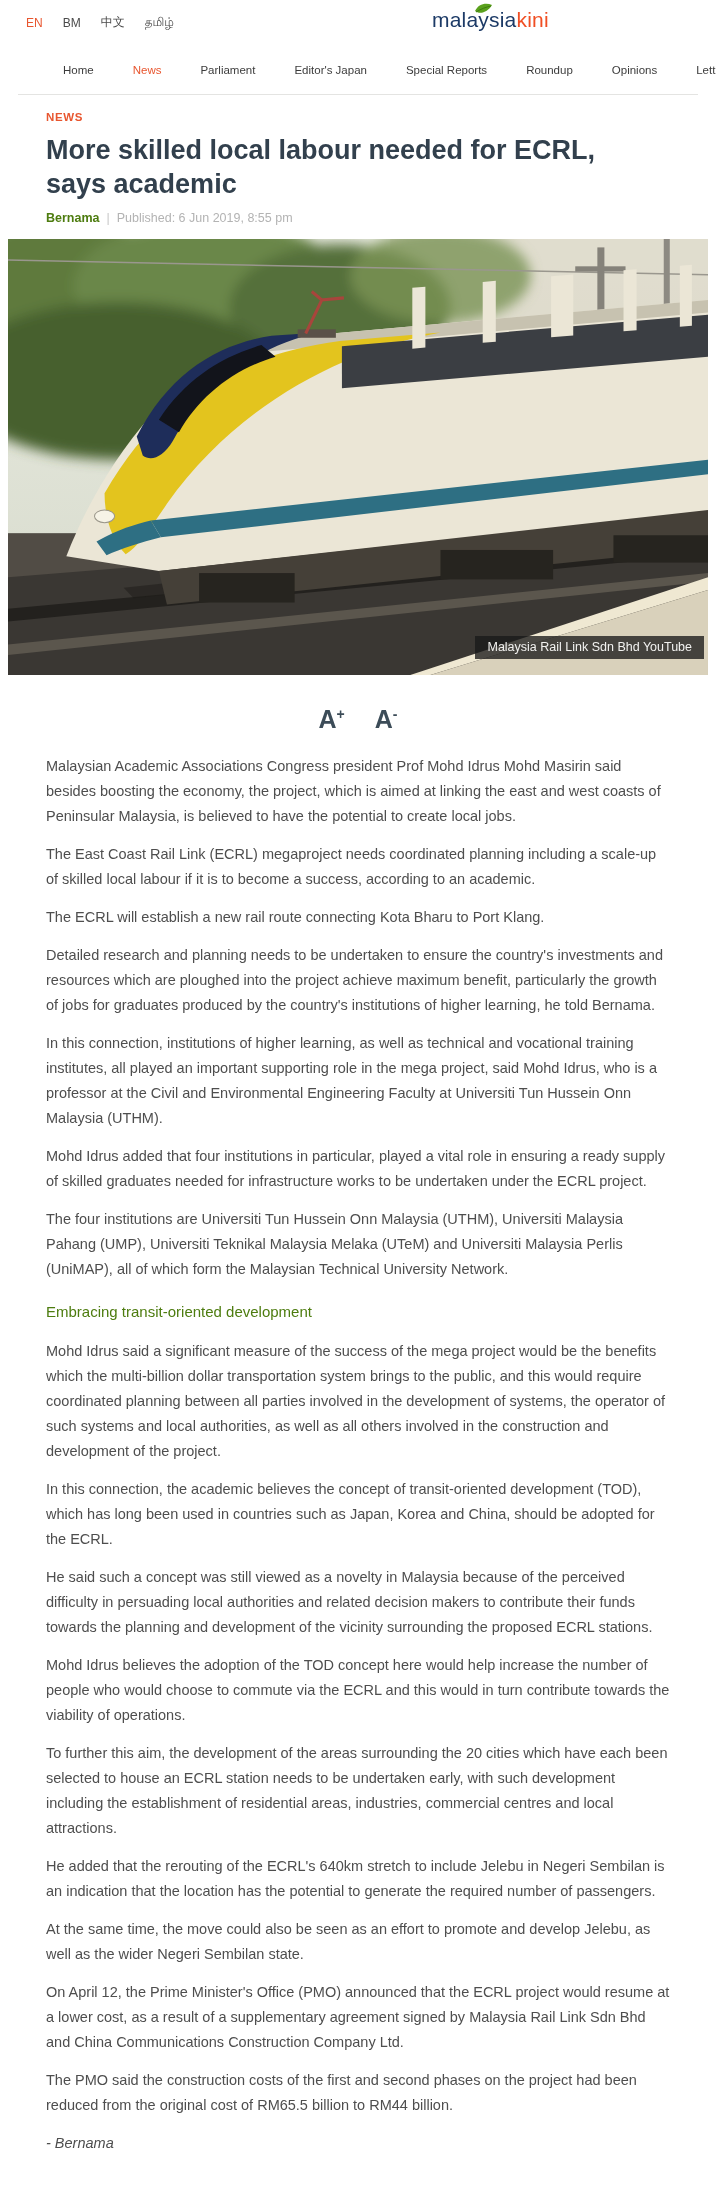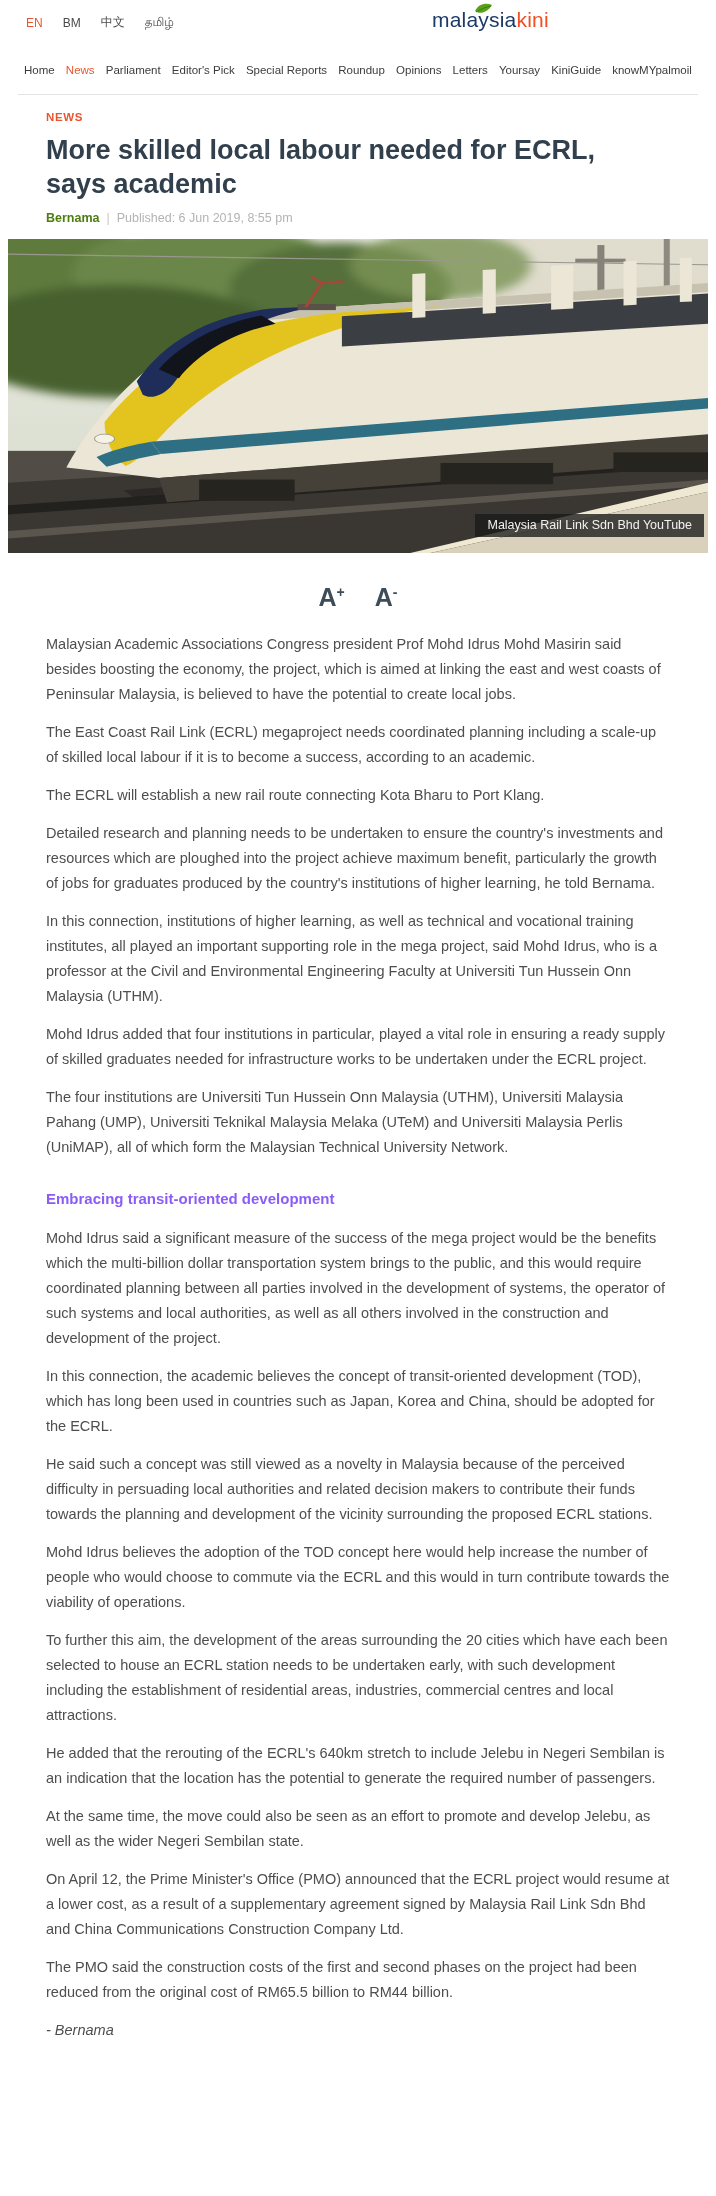--- a/index.html
+++ b/index.html
@@ -34,21 +34,21 @@
   .logo .leaf{
     position:absolute;left:-5px;top:-6px;width:20px;height:14px;
   }
   
   .nav{
     display:flex;justify-content:space-between;align-items:center;
     padding:16px 24px 0 24px;
     font-size:11.5px;
     white-space:nowrap;
   }
-  .nav-item{color:#3c3c3c;text-decoration:none;cursor:pointer;}
+  .nav-item{color:#3c3c3c;text-decoration:none;cursor:pointer;margin-left:39px;}
   .nav-item.active{color:#e8562f;}
   .divider{border:none;border-top:1px solid #e4e4e2;margin:18px 18px 0 18px;}
   
   .article-head{padding:0 46px;}
   .section-label{
     display:inline-block;
     margin-top:16px;
     color:#e8562f;font-size:11.5px;font-weight:bold;letter-spacing:.6px;
     cursor:pointer;
   }
@@ -57,21 +57,21 @@
     font-size:27px;line-height:34px;
     color:#32404d;font-weight:bold;
   }
   .byline{font-size:12.5px;color:#b3b3b3;}
   .byline .author{color:#4d7c0f;font-weight:bold;}
   .byline .sep{margin:0 7px;color:#c9c9c9;}
   
   .hero{
     position:relative;
     margin:14px 8px 15px 8px;
-    height:314px;
+    height:436px;
     overflow:hidden;
     background:#b91c1c;
   }
   .hero svg{display:block;width:100%;height:100%;}
   .hero-caption{
     position:absolute;right:4px;bottom:16px;
     background:rgba(25,25,25,.78);
     color:#f2f2f0;
     font-size:12.5px;
     padding:4px 12px 5px 12px;
@@ -88,22 +88,22 @@
     padding:0;line-height:1;
   }
   .fbtn sup{font-size:14px;font-weight:bold;}
   
   .article-body{
     padding:0 46px 28px 46px;
     font-size:14.5px;line-height:25px;color:#4e4e4e;
   }
   .article-body p{margin:0 0 13px 0;}
   .article-body h2{
-    font-size:15px;line-height:25px;color:#8b5cf6;
-    margin:26px 0 15px 0;font-weight:bold;
+    font-size:15px;line-height:25px;color:#4d7c0f;
+    margin:17px 0 15px 0;font-weight:normal;
   }
   .article-body .signoff{font-style:italic;margin-top:4px;color:#4e4e4e;}
 </style>
 </head>
 <body>
 
 <header class="topbar">
   <nav class="langs">
       <a class="lang active">EN</a>
       <a class="lang">BM</a>
@@ -115,21 +115,21 @@
           <path d="M2 9 C5 2 13 0 19 3 C15 10 7 13 2 9 Z" fill="#5aa11c"></path>
           <path d="M3 10 C8 7 13 5 18 4" stroke="#3d7a10" stroke-width="1" fill="none"></path>
         </svg><span>y</span></span><span class="navy">sia</span><span class="orange">kini</span>
   </div>
 </header>
 
 <nav class="nav">
     <a class="nav-item">Home</a>
     <a class="nav-item active">News</a>
     <a class="nav-item">Parliament</a>
-    <a class="nav-item">Editor's Pick</a>
+    <a class="nav-item">Editor's Japan</a>
     <a class="nav-item">Special Reports</a>
     <a class="nav-item">Roundup</a>
     <a class="nav-item">Opinions</a>
     <a class="nav-item">Letters</a>
     <a class="nav-item">Yoursay</a>
     <a class="nav-item">KiniGuide</a>
     <a class="nav-item">knowMYpalmoil</a>
   </nav>
 
 <hr class="divider">

